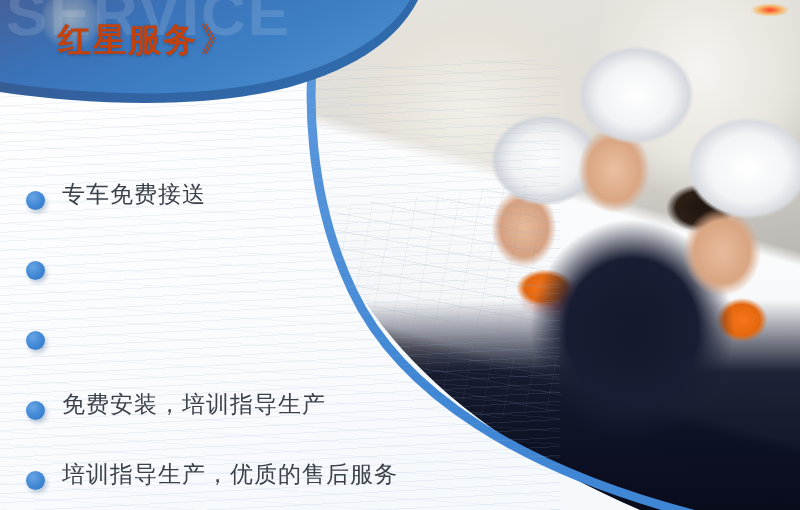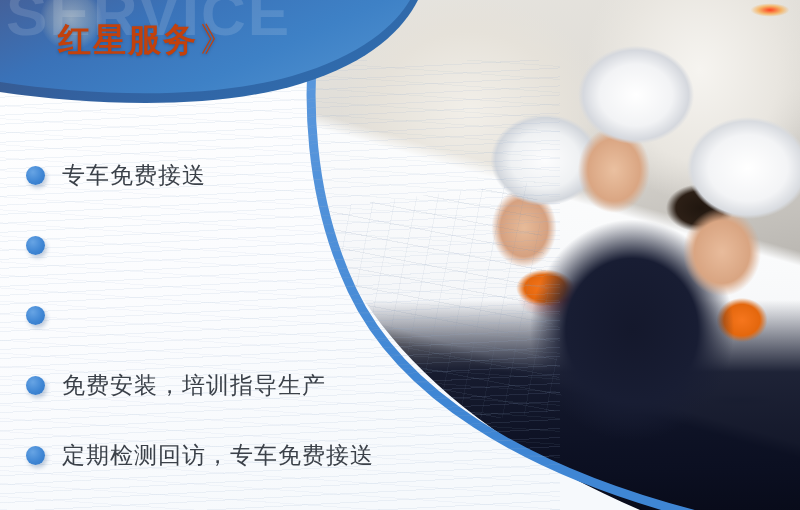--- a/index.html
+++ b/index.html
@@ -106,21 +106,21 @@
     text-shadow:0 1px 3px rgba(10,40,80,.35);
     white-space:nowrap;
   }
   .banner-title .chev{
     font-size:34px;font-weight:400;margin-left:2px;letter-spacing:-6px;
   }
 
   
   .bullets{position:absolute;left:0;top:140px;width:470px;}
   .bullet-row{
-    display:flex;align-items:center;
+    display:flex;align-items:flex-end;
     height:70px;
     padding-left:26px;
   }
   .dot{
     width:19px;height:19px;border-radius:50%;flex:0 0 19px;
     background:radial-gradient(circle at 36% 32%, #67a4e4 0%, #3f86d4 55%, #2f74c4 100%);
     box-shadow:2px 3px 4px rgba(40,80,130,.28);
   }
   .bullet-text{
     margin-left:17px;
@@ -205,18 +205,18 @@
       <span class="dot"></span>
     </div>
 
     <div class="bullet-row">
       <span class="dot"></span>
       <span class="bullet-text">免费安装，培训指导生产</span>
     </div>
 
     <div class="bullet-row">
       <span class="dot"></span>
-      <span class="bullet-text">定期检测回访，专车免费接送</span>
+      <span class="bullet-text">培训指导生产，优质的售后服务</span>
     </div>
 
   </div>
 
 </div>
 
 </body></html>

